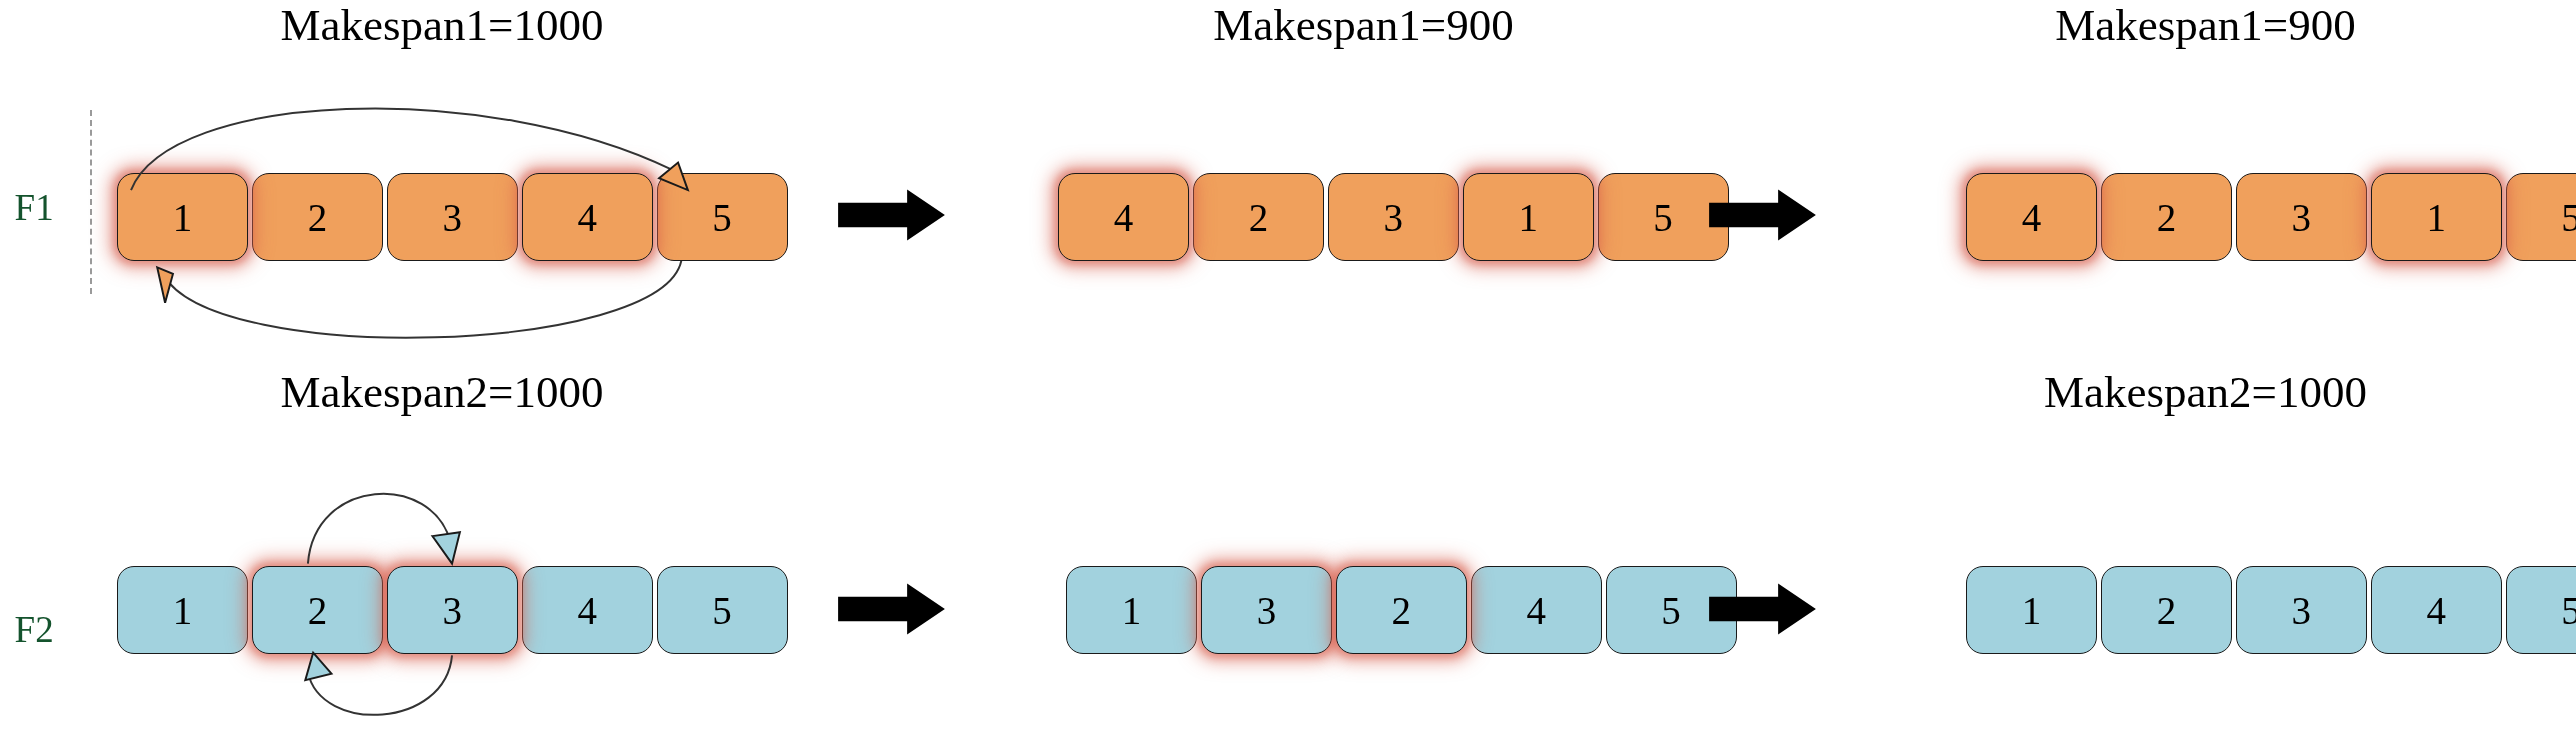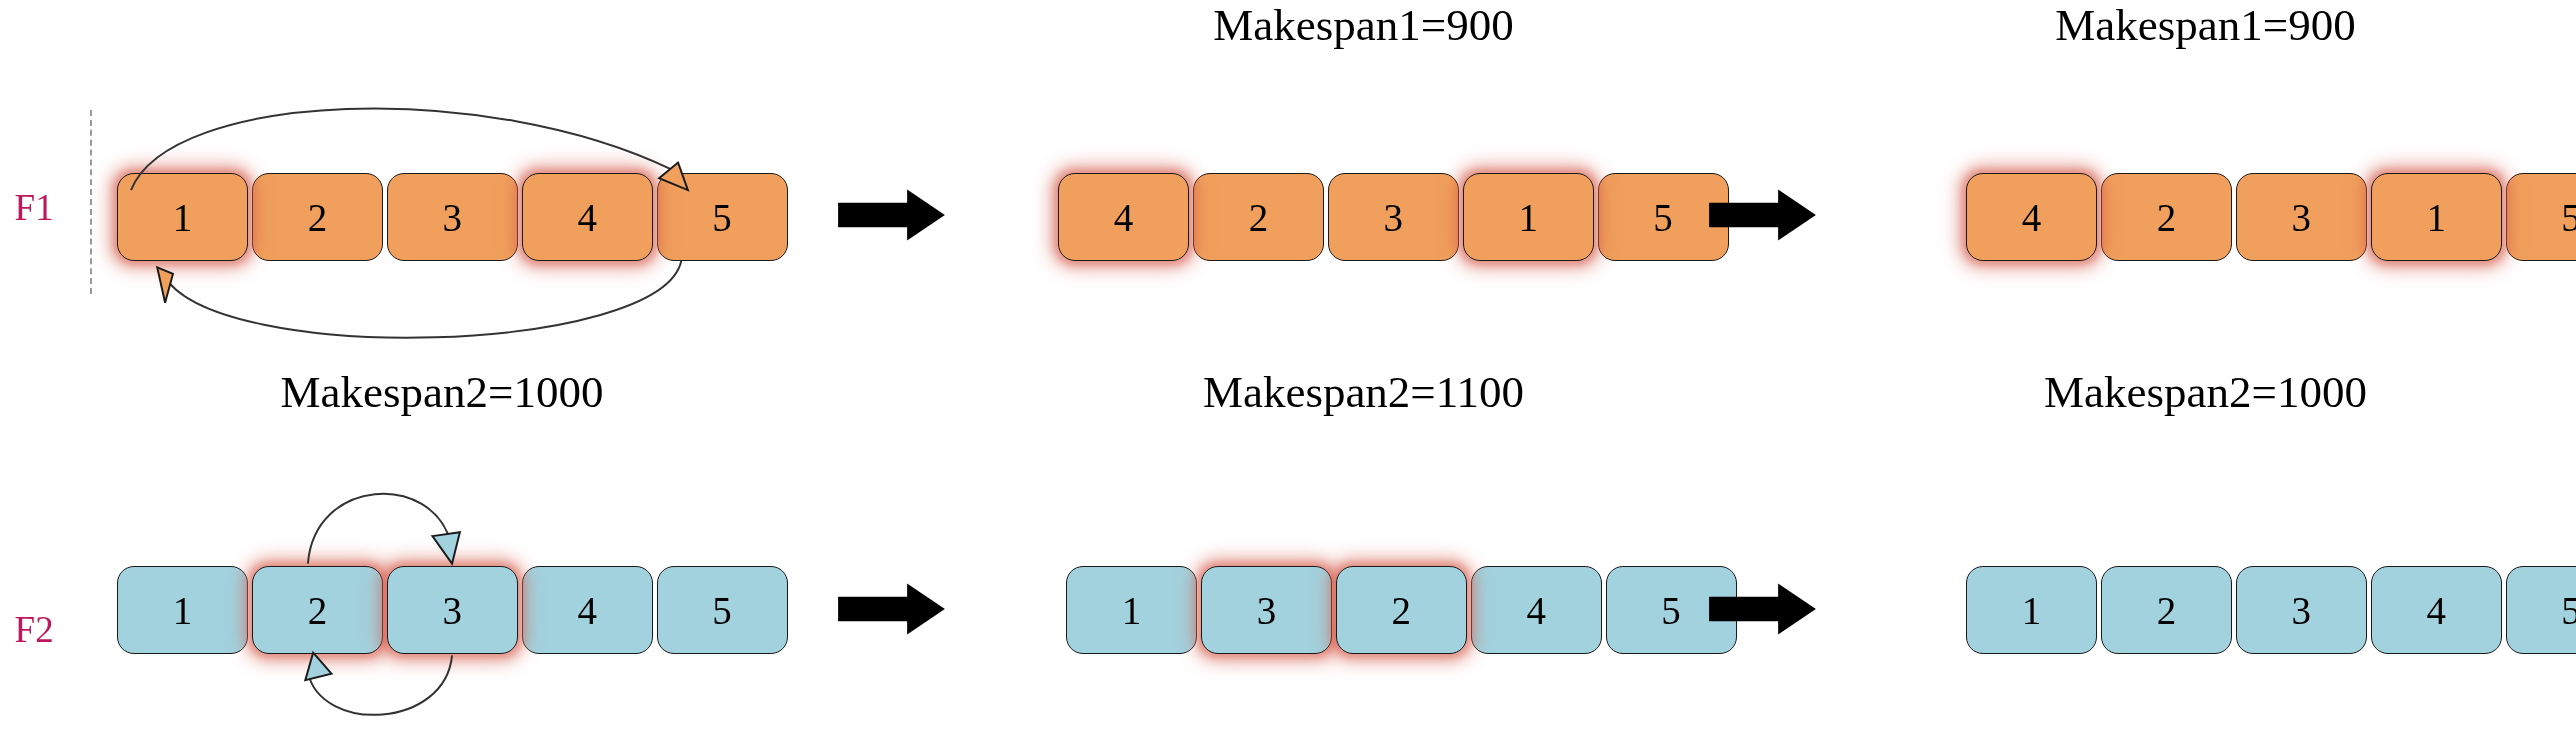--- a/index.html
+++ b/index.html
@@ -28,21 +28,21 @@
     left: 0;
     width: 2576px;
   }
   .row-f1 { top: 0px;   height: 367px; }
   .row-f2 { top: 367px; height: 369px; }
 
   
   .machine-label {
     position: absolute;
     font-size: 37px;
-    color: #be185d;
+    color: #14532d;
     letter-spacing: 0.3px;
     line-height: 1;
     white-space: nowrap;
   }
   .machine-label.f1 { left: 14.4px; top: 189px; }
   .machine-label.f2 { left: 14.4px; top: 228px; margin-top: 16px; }
 
   
   .dashed-divider {
     position: absolute;
@@ -143,20 +143,21 @@
 
 <div class="stage">
 
   <div class="row row-f1">
 
     <div class="machine-label f1">F1</div>
 
     <div class="dashed-divider"></div>
 
     <div class="panel panel-1">
+      <div class="panel-title">Makespan1=1000</div>
 
       <div class="job-strip">
         <div class="job-box orange highlight">
             <span>1</span>
           </div>
         <div class="job-box orange">
             <span>2</span>
           </div>
         <div class="job-box orange">
             <span>3</span>
@@ -265,21 +266,20 @@
         <path d="M 690 440 C 680 552, 490 560, 470 466" fill="none" stroke="#333333" stroke-width="3"></path>
         <polygon points="478,436 506,468 466,478" fill="#A2D2DE" stroke="#1a1a1a" stroke-width="3"></polygon>
       </svg>
     </div>
 
     <svg class="transition-arrow arrow-a" viewBox="0 0 164 86">
       <polygon points="0,24 106,24 106,4 164,43 106,82 106,62 0,62" fill="#000000"></polygon>
     </svg>
 
     <div class="panel panel-2">
-      <div class="panel-title">Makespan2=1100</div>
 
       <div class="job-strip">
         <div class="job-box blue">
             <span>1</span>
           </div>
         <div class="job-box blue highlight">
             <span>3</span>
           </div>
         <div class="job-box blue highlight">
             <span>2</span>

